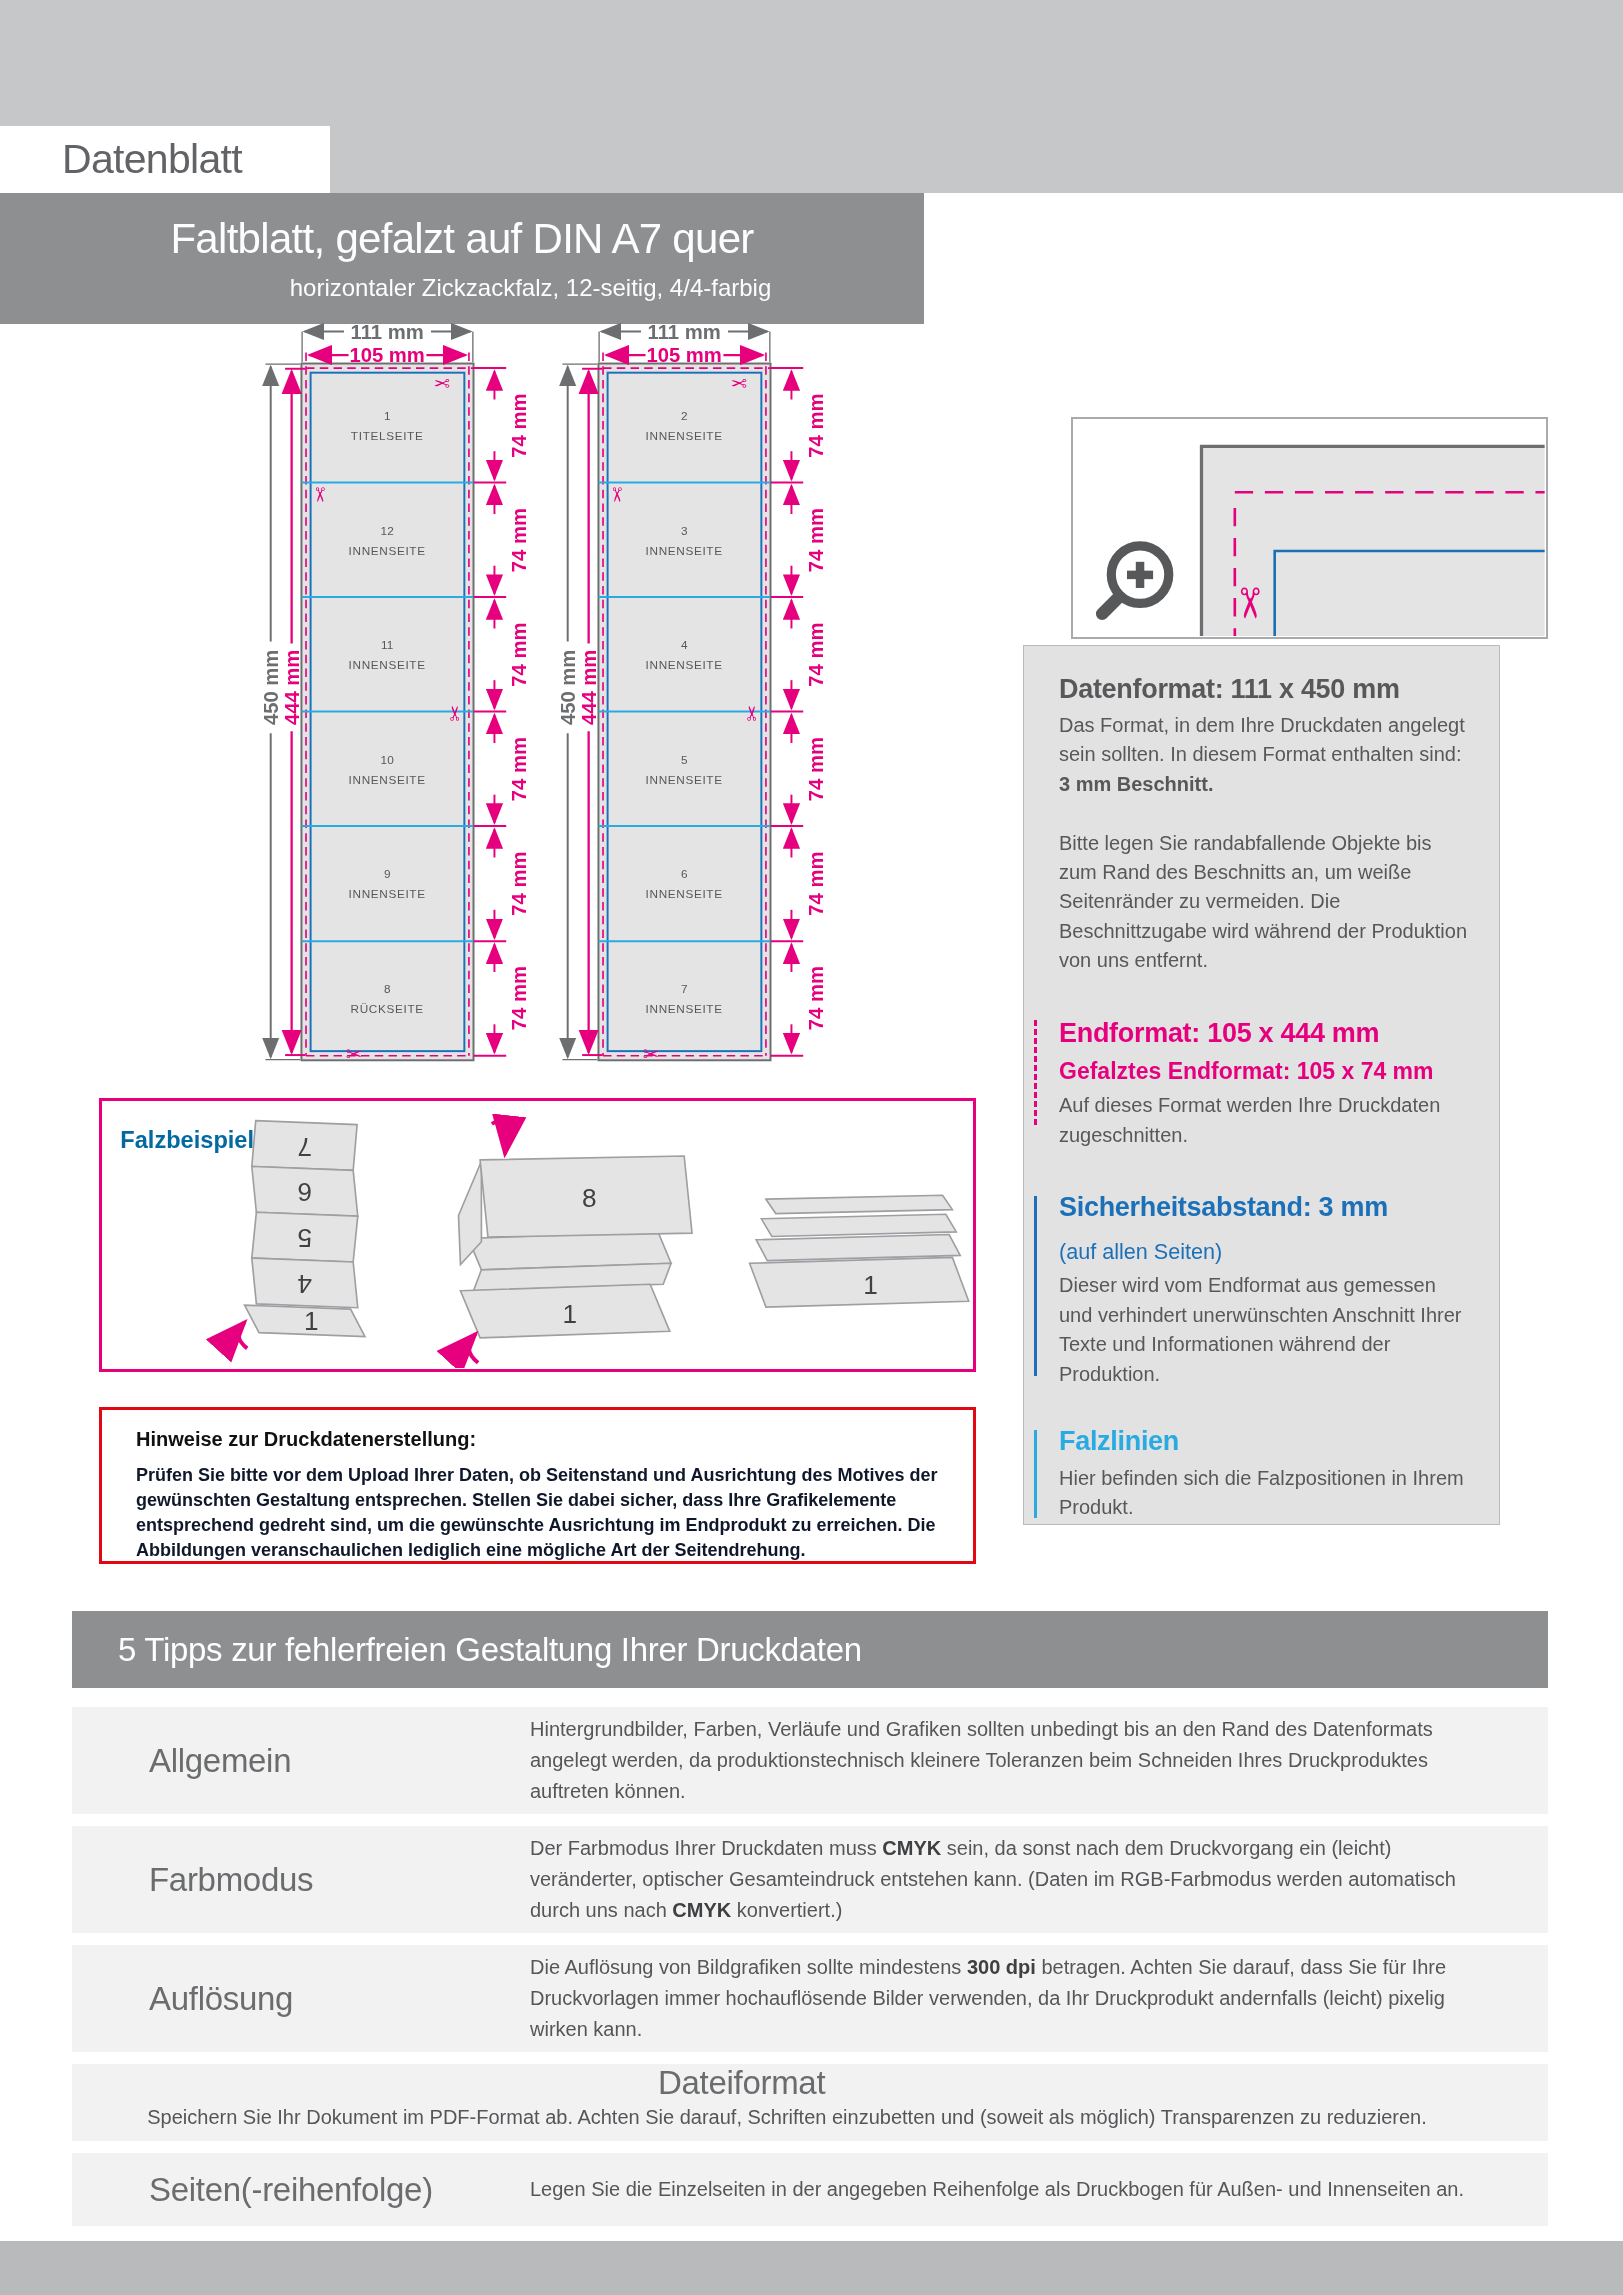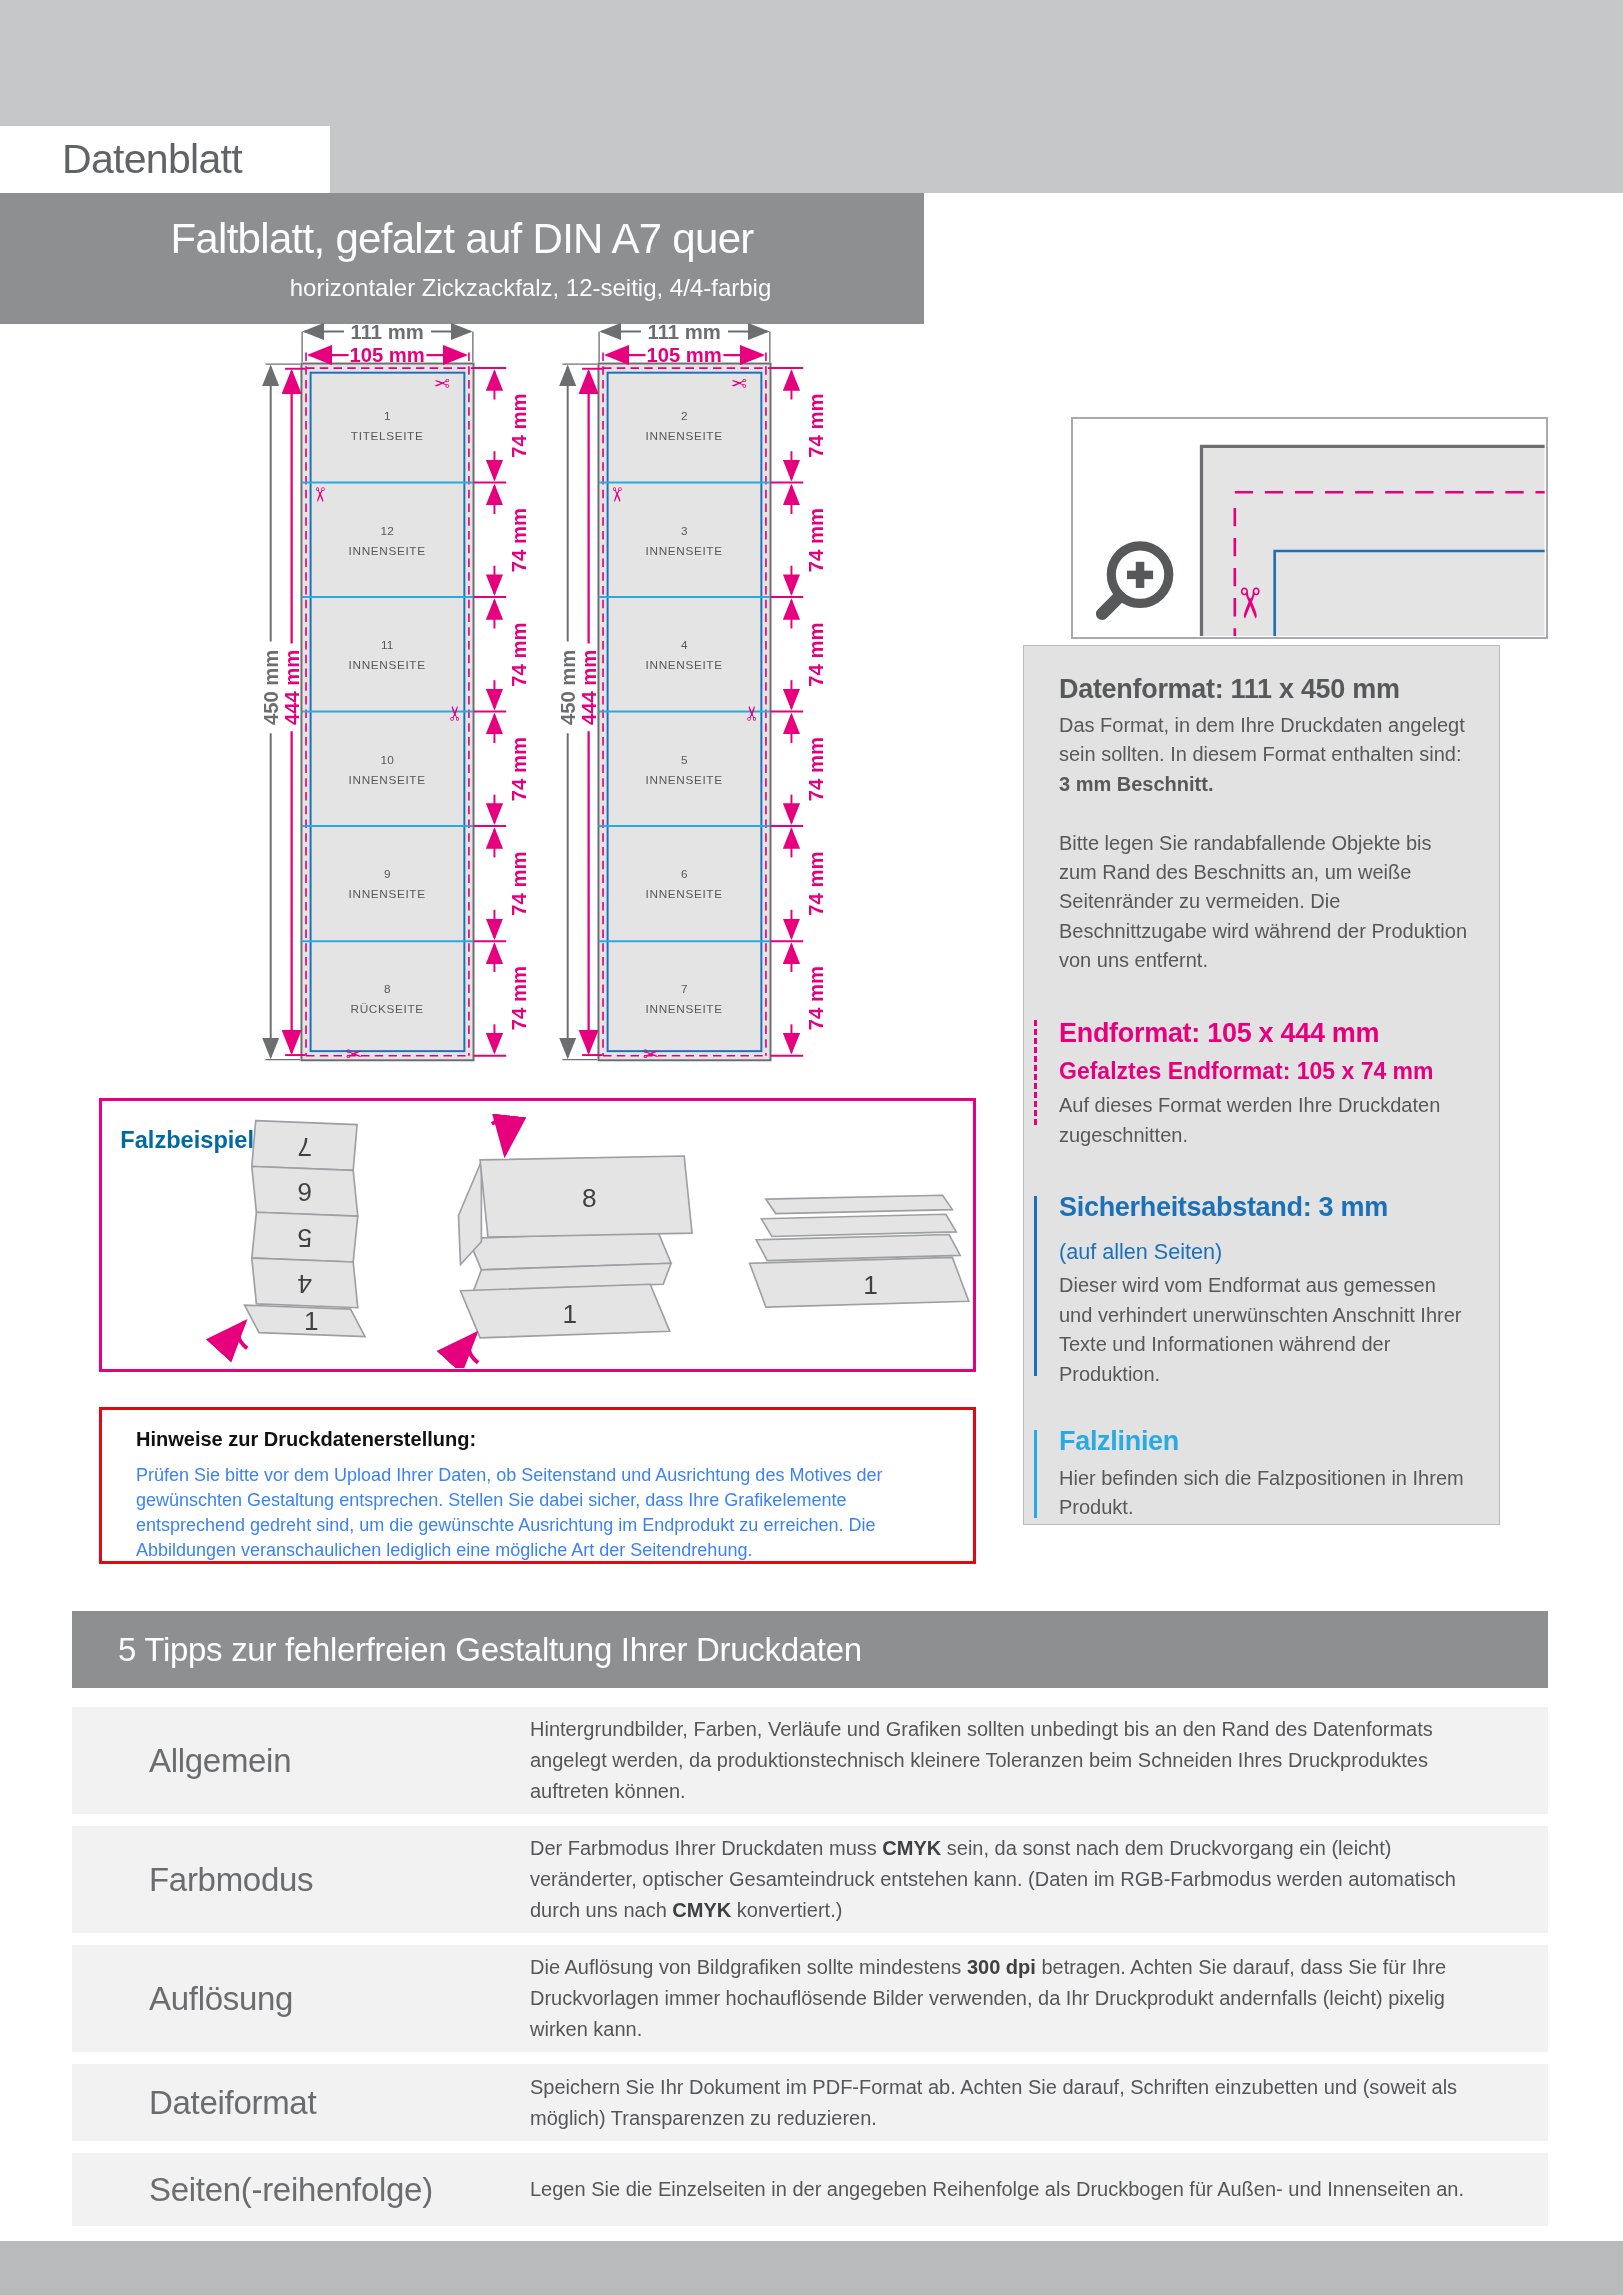--- a/index.html
+++ b/index.html
@@ -28,21 +28,21 @@
 
   
   .falz-box{position:absolute;left:99px;top:1098px;width:877px;height:274px;background:#ffffff;
     border:3.3px solid #e6007e;box-sizing:border-box;}
   .falz-title{position:absolute;left:18.3px;top:26px;color:#0369a1;font-size:23.6px;font-weight:bold;}
 
   
   .hinweis-box{position:absolute;left:99px;top:1407px;width:877px;height:157px;background:#ffffff;
     border:3.3px solid #e30613;box-sizing:border-box;padding:18.3px 26px 0 34px;}
   .hinweis-box h3{margin:0 0 11.8px 0;font-size:20px;color:#111111;font-weight:bold;}
-  .hinweis-box p{margin:0;font-size:18px;line-height:25px;color:#3b82f6;}
+  .hinweis-box p{margin:0;font-size:18px;line-height:25px;color:#0f172a;font-weight:bold;}
 
   
   .zoom-card{position:absolute;left:1071px;top:417px;width:477px;height:222px;background:#ffffff;
     border:2.6px solid #a8aaad;box-sizing:border-box;}
   .info-panel{position:absolute;left:1023px;top:645px;width:477px;height:880px;background:#e2e2e3;
     border:1.3px solid #b8babc;box-sizing:border-box;padding:27.5px 27.5px 0 35px;}
   .info-panel h2{margin:0;font-size:27px;font-weight:bold;letter-spacing:-0.3px;}
   .info-panel .h-gray{color:#57585a;}
   .info-panel .h-pink{color:#e6007e;}
   .info-panel .h-pink-sub{color:#e6007e;font-size:23px;font-weight:bold;margin-top:9px;}
@@ -60,21 +60,21 @@
   .tips-bar{position:absolute;left:72px;top:1611px;width:1476px;height:77px;background:#8e8f91;
     display:flex;align-items:center;}
   .tips-bar span{color:#ffffff;font-size:33px;letter-spacing:-0.3px;padding-left:46px;}
   .tip-row{position:absolute;left:72px;width:1476px;background:#f2f2f3;display:flex;align-items:center;}
   .tip-label{width:458px;box-sizing:border-box;padding-left:77px;font-size:33px;color:#6b6c6e;letter-spacing:-0.3px;flex:0 0 auto;}
   .tip-text{flex:1;padding-right:46px;font-size:20px;line-height:31px;color:#555658;}
   .tip-text b{font-weight:bold;color:#3f4041;}
   .row-a{top:1707px;height:107px;}
   .row-f{top:1826px;height:107px;}
   .row-r{top:1945px;height:107px;}
-  .row-d{top:2064px;height:77px;}
+  .row-d{top:2064px;height:77px;flex-direction:column;}
   .row-s{top:2153px;height:73px;}
   .footer-band{position:absolute;left:0;top:2241px;width:1623px;height:54px;background:#b9babc;}
 </style>
 </head>
 <body>
 
 <div id="page">
 
   <div class="top-band"></div>
 

